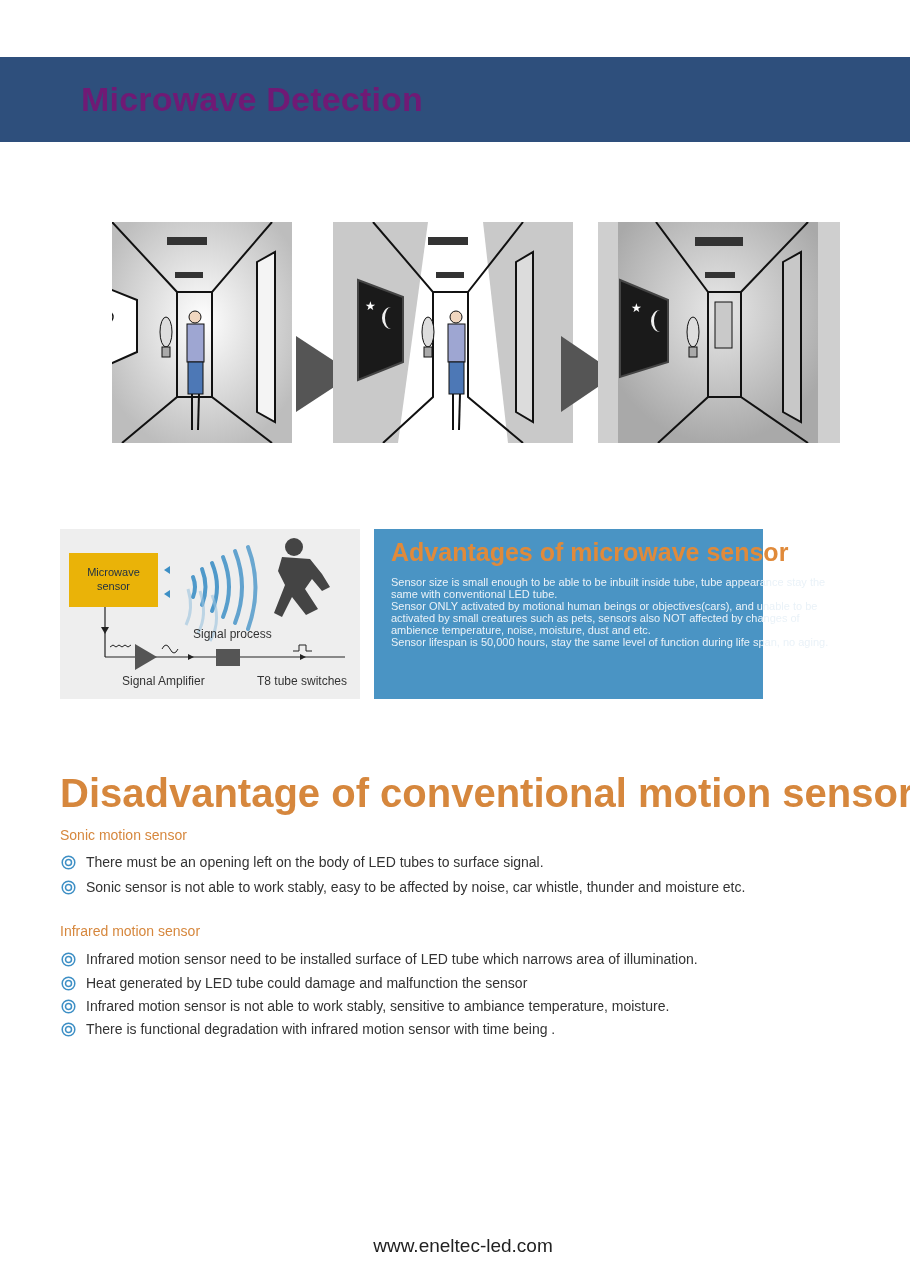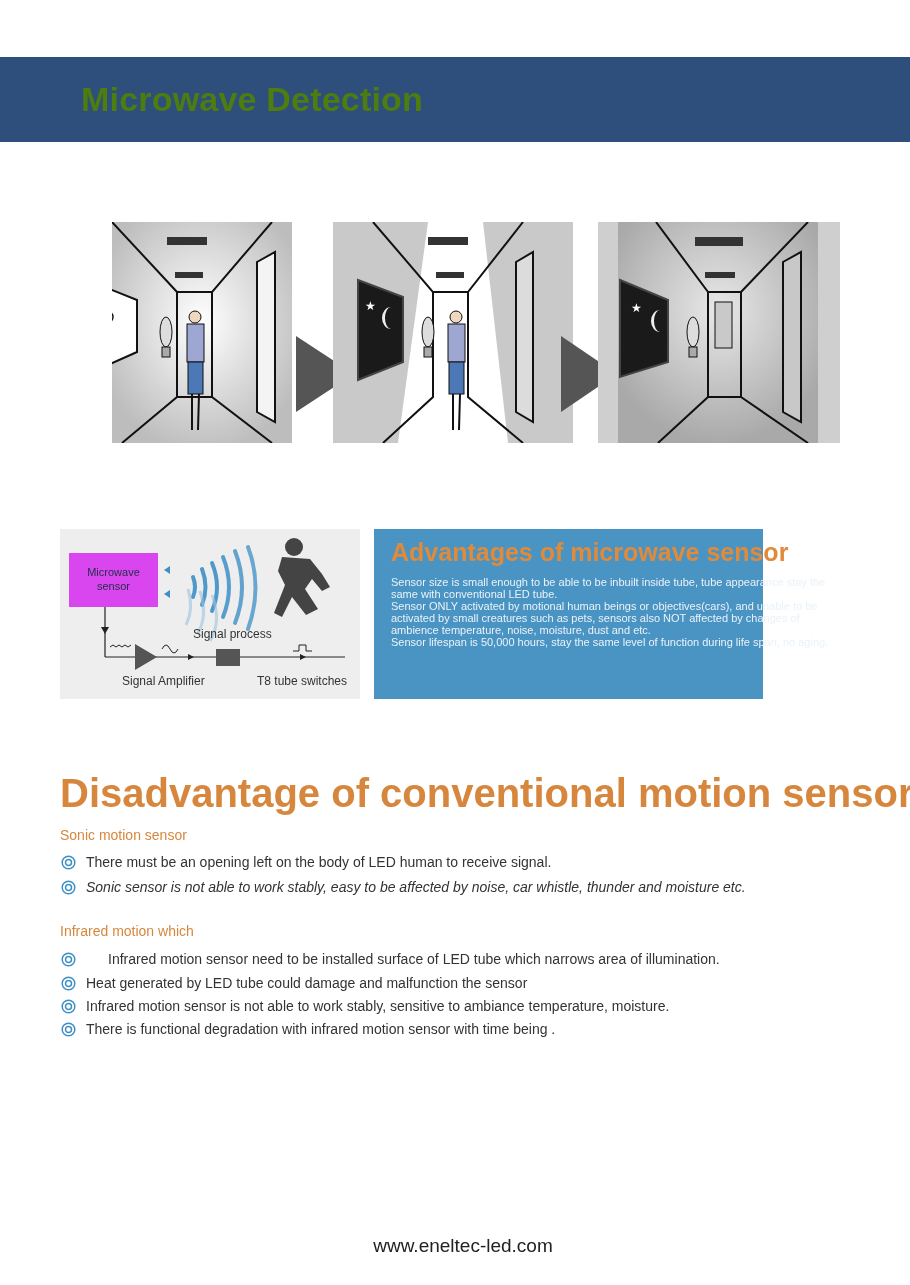--- a/index.html
+++ b/index.html
@@ -5,34 +5,34 @@
   * { margin: 0; padding: 0; box-sizing: border-box; }
   html, body { width: 910px; height: 1285px; background: #ffffff; overflow: hidden; }
   body { position: relative; font-family: "Liberation Sans", sans-serif; color: #222; }
 
   .header-bar {
     position: absolute; left: 0; top: 57px; width: 910px; height: 85px;
     background: #2e4f7c;
   }
   .header-title {
     position: absolute; left: 81px; top: 80px;
-    font-size: 34px; font-weight: bold; color: #4d7c0f; letter-spacing: 0.2px;
+    font-size: 34px; font-weight: bold; color: #701a75; letter-spacing: 0.2px;
   }
 
   .scene { position: absolute; top: 222px; height: 221px; overflow: hidden; }
   .scene svg { display: block; }
   .arrow { position: absolute; }
 
   .diagram-box {
     position: absolute; left: 60px; top: 529px; width: 300px; height: 170px;
     background: #eeeeee;
   }
   .sensor-box {
     position: absolute; left: 9px; top: 24px; width: 89px; height: 54px;
-    background: #d946ef; color: #1d2f45; font-size: 11px; text-align: center;
+    background: #eab308; color: #1d2f45; font-size: 11px; text-align: center;
     padding-top: 12px; line-height: 14px;
   }
   .diag-label { position: absolute; font-size: 12px; color: #333; white-space: nowrap; }
 
   .adv-box {
     position: absolute; left: 374px; top: 529px; width: 389px; height: 170px;
     background: #4a94c4;
   }
   .adv-title {
     position: absolute; left: 17px; top: 9px;
@@ -214,33 +214,33 @@
 
 <div class="dis-title">Disadvantage of conventional motion sensor</div>
 
 <div class="sub-head" style="top:827px;">Sonic motion sensor</div>
 
 <div class="bullet" style="top:853px;">
   <svg class="bicon" viewBox="0 0 15 15">
       <circle cx="7.5" cy="7.5" r="6.3" fill="none" stroke="#3d8fc5" stroke-width="1.5"></circle>
       <circle cx="7.5" cy="7.5" r="3" fill="none" stroke="#3d8fc5" stroke-width="1.5"></circle>
     </svg>
-  <span>There must be an opening left on the body of LED human to receive signal.</span>
-</div>
-<div class="bullet" style="top:878px;font-style:italic;">
+  <span>There must be an opening left on the body of LED tubes to surface signal.</span>
+</div>
+<div class="bullet" style="top:878px;">
   <svg class="bicon" viewBox="0 0 15 15">
       <circle cx="7.5" cy="7.5" r="6.3" fill="none" stroke="#3d8fc5" stroke-width="1.5"></circle>
       <circle cx="7.5" cy="7.5" r="3" fill="none" stroke="#3d8fc5" stroke-width="1.5"></circle>
     </svg>
   <span>Sonic sensor is not able to work stably, easy to be affected by noise, car whistle, thunder and moisture etc.</span>
 </div>
 
-<div class="sub-head" style="top:923px;">Infrared motion which</div>
-
-<div class="bullet" style="top:950px;gap:22px;">
+<div class="sub-head" style="top:923px;">Infrared motion sensor</div>
+
+<div class="bullet" style="top:950px;">
   <svg class="bicon" viewBox="0 0 15 15">
       <circle cx="7.5" cy="7.5" r="6.3" fill="none" stroke="#3d8fc5" stroke-width="1.5"></circle>
       <circle cx="7.5" cy="7.5" r="3" fill="none" stroke="#3d8fc5" stroke-width="1.5"></circle>
     </svg>
   <span>Infrared motion sensor need to be installed surface of LED tube which narrows area of illumination.</span>
 </div>
 <div class="bullet" style="top:974px;">
   <svg class="bicon" viewBox="0 0 15 15">
       <circle cx="7.5" cy="7.5" r="6.3" fill="none" stroke="#3d8fc5" stroke-width="1.5"></circle>
       <circle cx="7.5" cy="7.5" r="3" fill="none" stroke="#3d8fc5" stroke-width="1.5"></circle>

